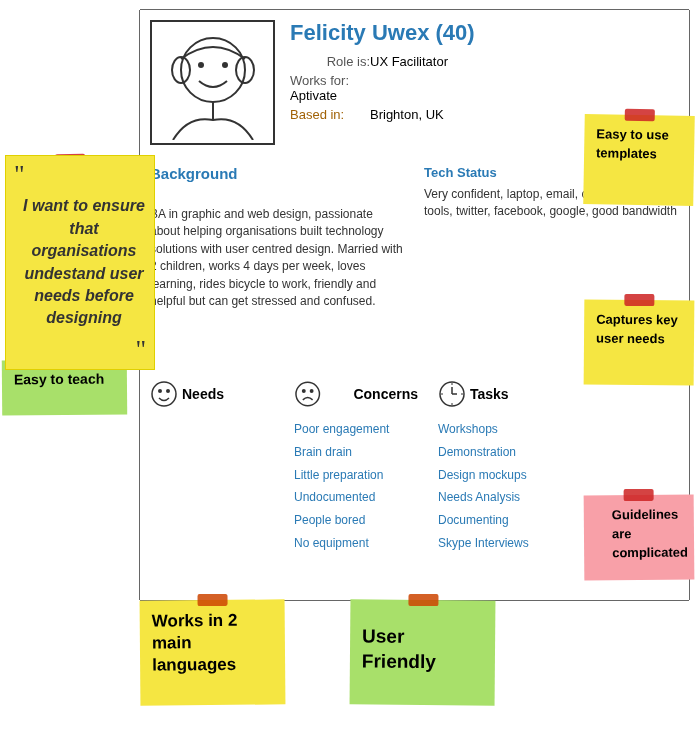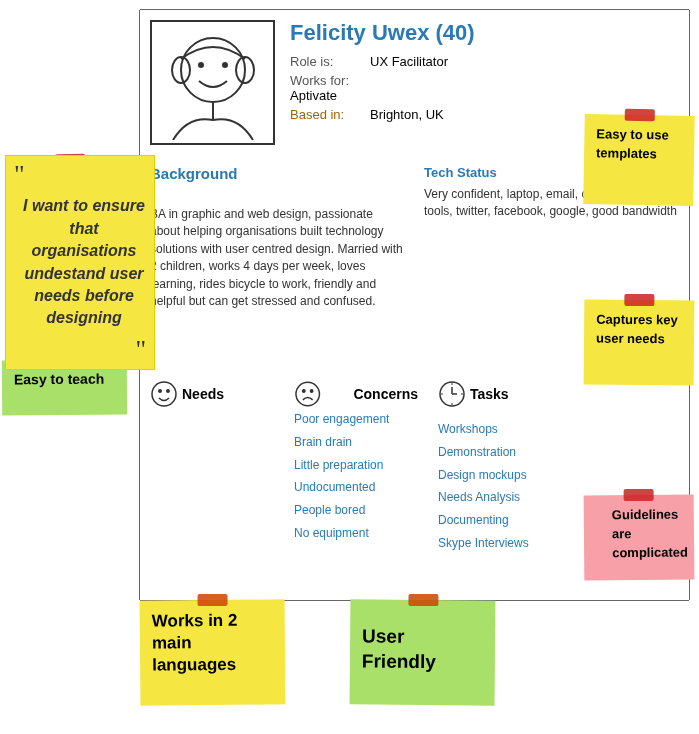--- a/index.html
+++ b/index.html
@@ -101,21 +101,21 @@
         <path d="M 18 34 Q 50 10 82 34" fill="none" stroke="#333" stroke-width="2"></path>
 
         <line x1="50" y1="77" x2="50" y2="95" stroke="#333" stroke-width="2"></line>
         <path d="M 10 115 Q 25 90 50 95 Q 75 90 90 115" fill="none" stroke="#333" stroke-width="2"></path>
       </svg>
     </div>
 
     <div>
       <div style="font-size:22px;font-weight:bold;color:#2a7ab5;margin-bottom:8px;">Felicity Uwex (40)</div>
       <div style="display:flex;margin-bottom:4px;font-size:13px;">
-        <span style="width:80px;color:#555;">Role is:</span>
+        <span style="width:80px;color:#555;text-align:right;">Role is:</span>
         <span>UX Facilitator</span>
       </div>
       <div style="display:flex;margin-bottom:4px;font-size:13px;flex-direction:column;">
         <span style="width:80px;color:#555;">Works for:</span>
         <span>Aptivate</span>
       </div>
       <div style="display:flex;margin-bottom:4px;font-size:13px;">
         <span style="width:80px;color:#a16207;">Based in:</span>
         <span>Brighton, UK</span>
       </div>
@@ -138,21 +138,21 @@
         <circle cx="14" cy="14" r="12" fill="none" stroke="#333" stroke-width="1.5"></circle>
         <circle cx="10" cy="11" r="2" fill="#333"></circle>
         <circle cx="18" cy="11" r="2" fill="#333"></circle>
         <path d="M 9 18 Q 14 23 19 18" fill="none" stroke="#333" stroke-width="1.5"></path>
       </svg>
       <span style="font-size:14px;font-weight:bold;margin-left:4px;">Needs</span>
     </div>
   </div>
 
   <div style="position:absolute;top:370px;left:284px;width:144px;height:230px;background:#fff;padding:10px;">
-    <div style="display:flex;align-items:center;gap:28px;">
+    <div style="display:flex;align-items:center;margin-bottom:10px;gap:28px;">
       <svg width="28" height="28" viewBox="0 0 28 28">
         <circle cx="14" cy="14" r="12" fill="none" stroke="#333" stroke-width="1.5"></circle>
         <circle cx="10" cy="11" r="2" fill="#333"></circle>
         <circle cx="18" cy="11" r="2" fill="#333"></circle>
         <path d="M 9 20 Q 14 15 19 20" fill="none" stroke="#333" stroke-width="1.5"></path>
       </svg>
       <span style="font-size:14px;font-weight:bold;margin-left:4px;">Concerns</span>
     </div>
     <div style="font-size:12px;color:#2a7ab5;line-height:1.9;">
       <div>Poor engagement</div>

